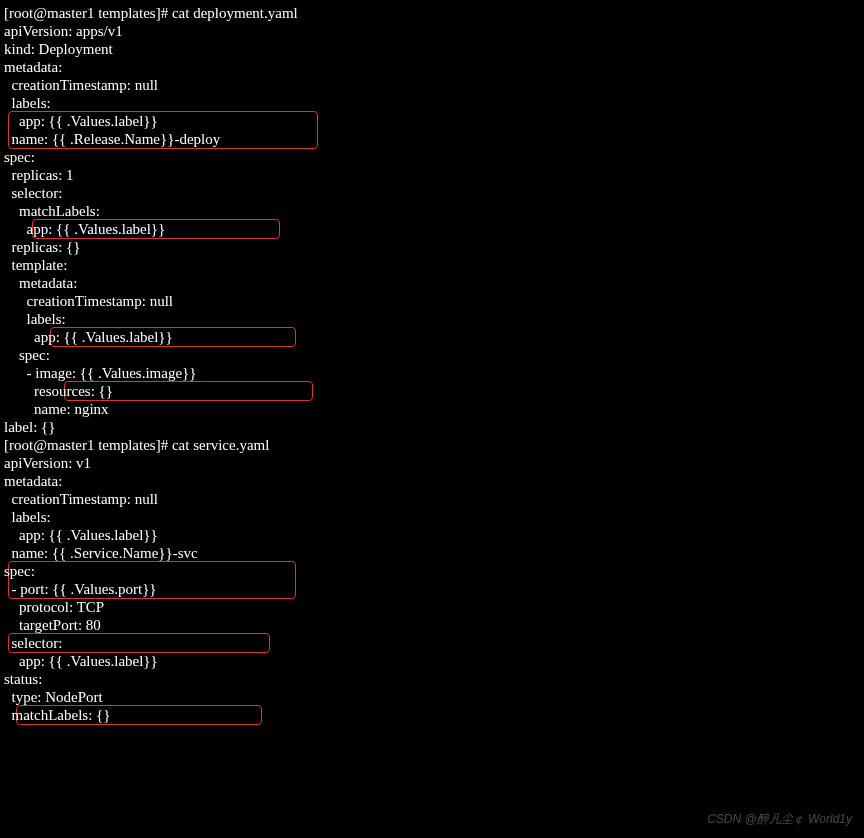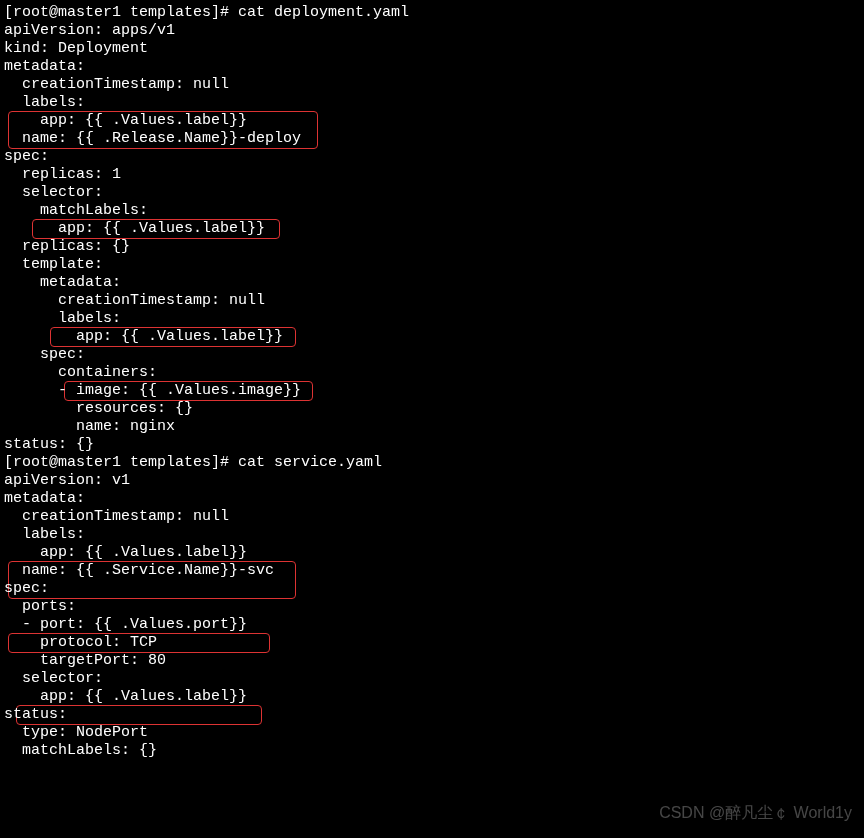--- a/index.html
+++ b/index.html
@@ -20,28 +20,29 @@
       height: 18px;
     }
     .hl-box {
       position: absolute;
       border: 1.5px solid #d33;
       border-radius: 4px;
       pointer-events: none;
     }
     .watermark {
       position: absolute;
-      bottom: 16px;
+      bottom: 10px;
       right: 12px;
       color: rgba(200,200,200,0.35);
-      font-size: 16px;
+      font-size: 12px;
       font-family: sans-serif;
       pointer-events: none;
+      font-style: italic;
     }
-    .terminal-text { position: relative; z-index: 1; }
+    .terminal-text { position: relative; z-index: 1; font-family: Liberation Serif, serif; }
   </style>
 </head>
 <body>
 
 <div class="terminal-text">
     <div class="line">[root@master1 templates]# cat deployment.yaml</div>
     <div class="line">apiVersion: apps/v1</div>
     <div class="line">kind: Deployment</div>
     <div class="line">metadata:</div>
     <div class="line">  creationTimestamp: null</div>
@@ -53,34 +54,32 @@
     <div class="line">  selector:</div>
     <div class="line">    matchLabels:</div>
     <div class="line">      app: {{ .Values.label}}</div>
     <div class="line">  replicas: {}</div>
     <div class="line">  template:</div>
     <div class="line">    metadata:</div>
     <div class="line">      creationTimestamp: null</div>
     <div class="line">      labels:</div>
     <div class="line">        app: {{ .Values.label}}</div>
     <div class="line">    spec:</div>
-    <div class="line">      containers:</div>
     <div class="line">      - image: {{ .Values.image}}</div>
     <div class="line">        resources: {}</div>
     <div class="line">        name: nginx</div>
-    <div class="line">status: {}</div>
+    <div class="line">label: {}</div>
     <div class="line">[root@master1 templates]# cat service.yaml</div>
     <div class="line">apiVersion: v1</div>
     <div class="line">metadata:</div>
     <div class="line">  creationTimestamp: null</div>
     <div class="line">  labels:</div>
     <div class="line">    app: {{ .Values.label}}</div>
     <div class="line">  name: {{ .Service.Name}}-svc</div>
     <div class="line">spec:</div>
-    <div class="line">  ports:</div>
     <div class="line">  - port: {{ .Values.port}}</div>
     <div class="line">    protocol: TCP</div>
     <div class="line">    targetPort: 80</div>
     <div class="line">  selector:</div>
     <div class="line">    app: {{ .Values.label}}</div>
     <div class="line">status:</div>
     <div class="line">  type: NodePort</div>
     <div class="line">  matchLabels: {}</div>
   </div>
 

